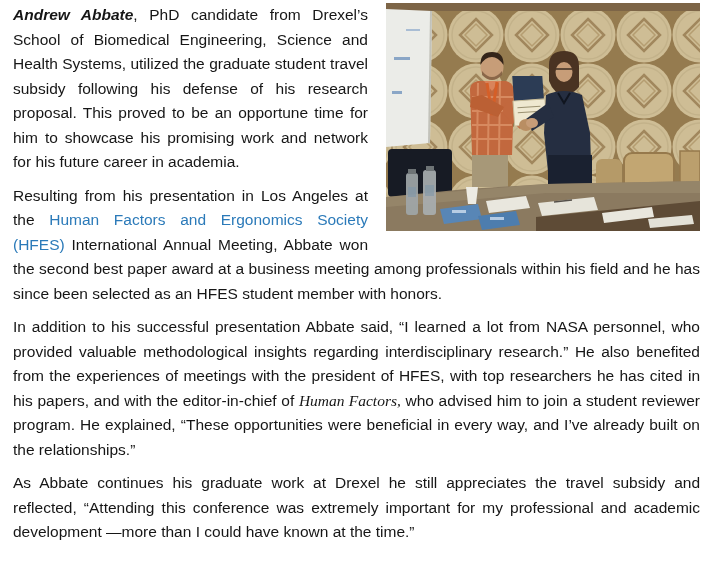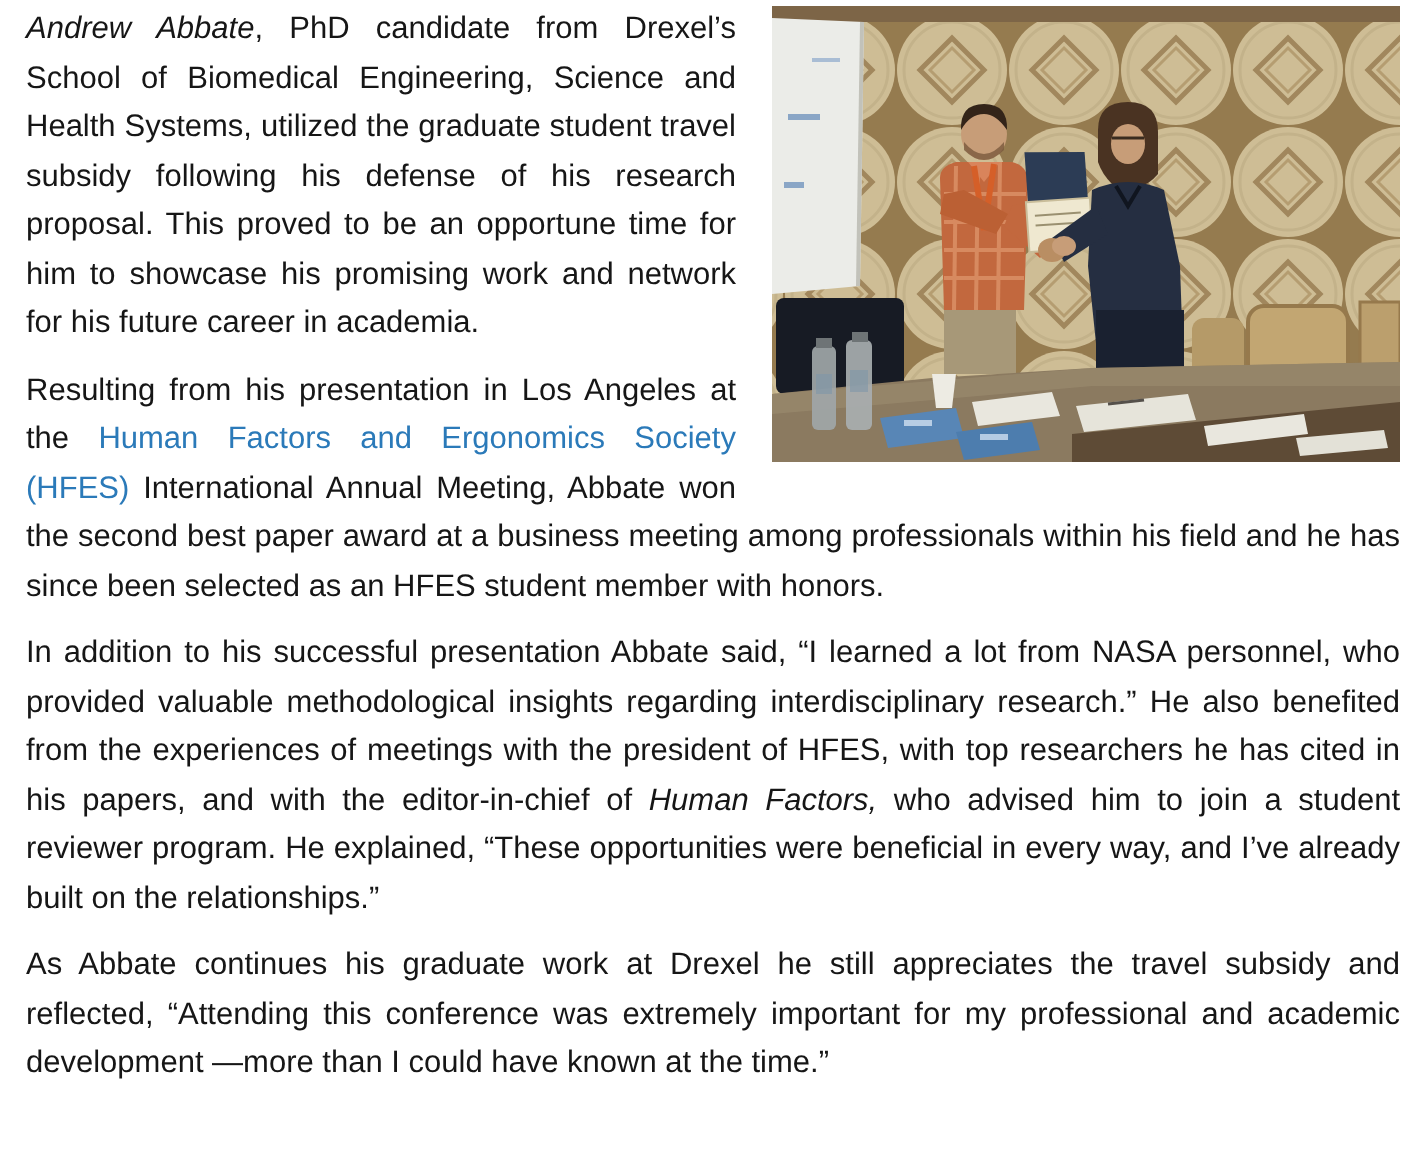--- a/index.html
+++ b/index.html
@@ -14,22 +14,22 @@
     font-size:24px;line-height:24px;white-space:nowrap;
   }
   .headline .squeeze{
     display:inline-block;transform:scaleX(0.70);transform-origin:0 50%;
     font-weight:bold;letter-spacing:0.6px;color:var(--headline-navy,#17375e);
   }
   p.body-par{
     margin:0 0 9px 0;font-size:15.5px;line-height:24.5px;
     text-align:justify;color:var(--body-text,#161616);
   }
-  .lead-name{font-weight:normal;font-style:italic;}
-  .journal{font-style:italic;}
+  .lead-name{font-weight:bold;font-style:italic;}
+  .journal{font-style:italic;font-family:Liberation Serif, serif;}
   a.hfes-link{color:var(--link-blue,#2b7ab9);text-decoration:none;cursor:pointer;}
   .photo{
     float:right;width:314px;height:228px;margin:0 0 20px 18px;display:block;
   }
 </style>
 </head>
 <body>
 
 <div class="page">
 

